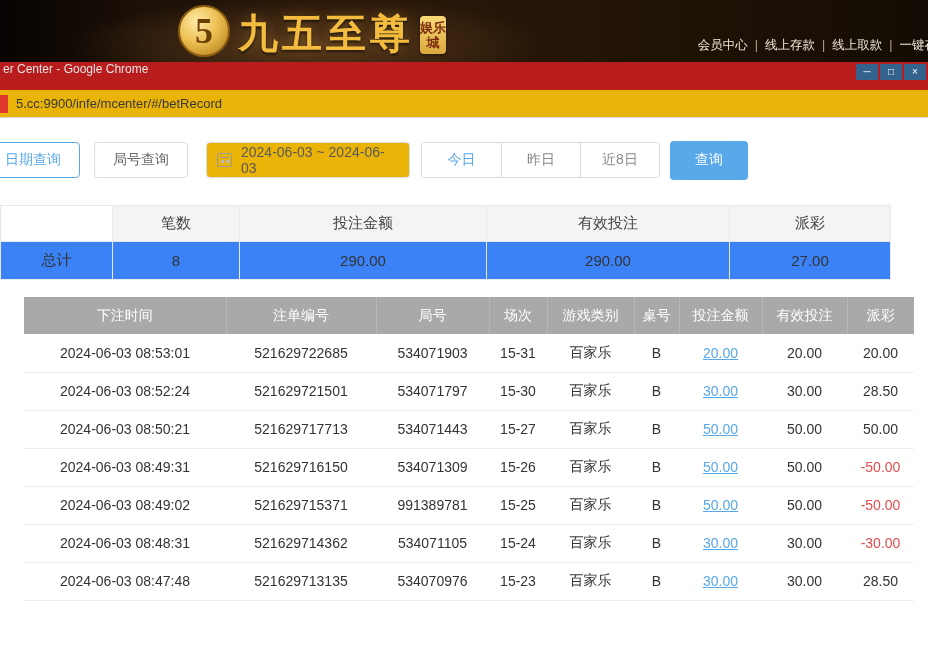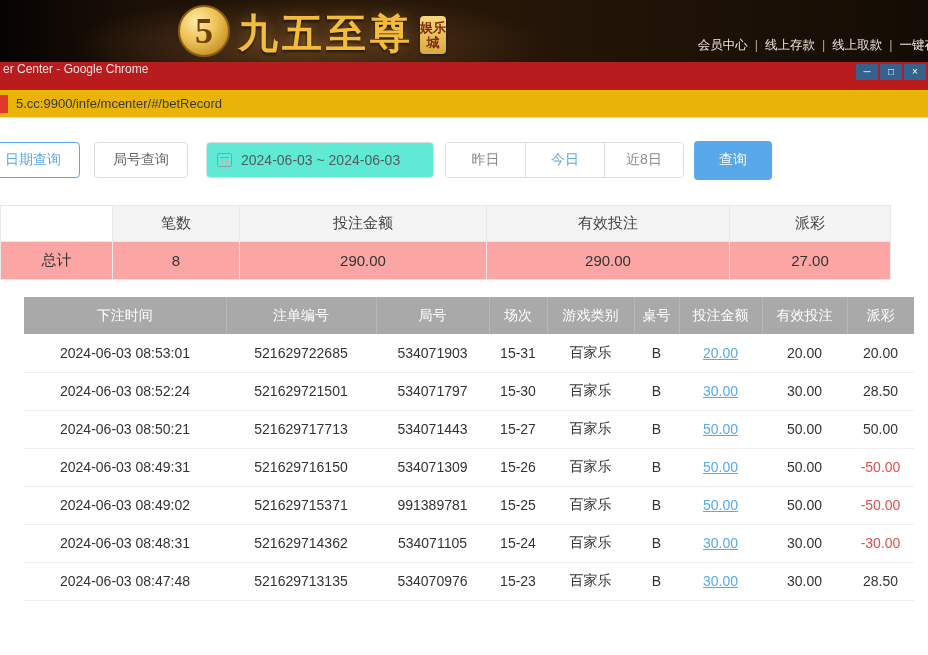--- a/index.html
+++ b/index.html
@@ -41,23 +41,23 @@
   .url-bar { height:28px; background:#eab308; border-bottom:1px solid #d8d8d8;
     display:flex; align-items:center; font-size:13px; color:#383838; cursor:text; }
   .favicon { width:8px; height:18px; background:#e0382c; margin-right:8px; flex:none; }
 
   
   .filter-row { display:flex; align-items:center; height:36px; margin:24px 0 0 -14px; }
   .btn-outline { height:36px; padding:0 18px; border:1px solid #dcdcdc; border-radius:4px;
     background:#fff; color:#666; font-size:14px; display:flex; align-items:center; cursor:pointer; }
   .btn-outline.active { border-color:#58a8ea; color:#58a8ea; }
   .mr14 { margin-right:14px; }
-  .date-input { width:228px; height:36px; border:1px solid #dcdcdc; border-radius:4px;
+  .date-input { width:204px; height:36px; border:1px solid #dcdcdc; border-radius:4px;
     display:flex; align-items:center; padding:0 10px; color:#5a5a5a; font-size:14px;
-    margin:0 11px 0 18px; cursor:text; background:#5eead4; }
+    margin:0 11px 0 18px; cursor:text; background:#eab308; }
   .cal-icon { width:15px; height:14px; margin-right:9px; position:relative;
     border:1px solid #9a9a9a; border-radius:2px; flex:none; }
   .cal-icon::before { content:""; position:absolute; left:2px; right:2px; top:3px;
     height:1px; background:#9a9a9a; }
   .cal-icon::after { content:""; position:absolute; left:3px; top:6px; width:3px; height:3px;
     background:#bbb; box-shadow:5px 0 0 #bbb; }
   .btn-group { display:flex; height:36px; border:1px solid #dcdcdc; border-radius:4px;
     overflow:hidden; background:#fff; }
   .g-btn { width:79px; display:flex; align-items:center; justify-content:center;
     font-size:14px; color:#8a8a8a; background:#fff; border-left:1px solid #dcdcdc; cursor:pointer; }
@@ -65,21 +65,21 @@
   .g-btn.active { color:#58a8ea; }
   .btn-primary { width:78px; height:39px; margin-left:10px; background:#58a8ea; color:#fff;
     border:none; border-radius:4px; font-size:14px; cursor:pointer; }
 
   
   .summary-table { margin-top:27px; border-collapse:collapse; table-layout:fixed;
     width:890px; font-size:15px; color:#333;padding-left:46px; }
   .summary-table th, .summary-table td { border:1px solid #e9e9e9; text-align:center; }
   .summary-table th { height:36px; background:#f4f4f4; font-weight:normal; color:#444; }
   .summary-table th.blank { background:#fff; }
-  .summary-table td { height:38px; background:#fca5a5; }
+  .summary-table td { height:38px; background:#3b82f6; }
 
   
   .bet-table { margin-top:17px; border-collapse:collapse; table-layout:fixed;
     width:890px; font-size:14px; color:#333;margin-left:24px; }
   .bet-table thead th { height:37px; background:#a9a9a9; color:#fff; font-weight:normal;
     border-right:1px solid #b8b8b8; }
   .bet-table thead th:last-child { border-right:none; }
   .bet-table tbody td { height:38px; text-align:center; border-bottom:1px solid #ededed;
     background:#fff; overflow:hidden; white-space:nowrap; }
   .amt-link { color:#58a8ea; text-decoration:underline; cursor:pointer; }
@@ -116,22 +116,22 @@
 <main>
 
   <div class="filter-row">
     <button class="btn-outline active mr14">日期查询</button>
     <button class="btn-outline">局号查询</button>
     <div class="date-input">
       <span class="cal-icon"></span>
       <span>2024-06-03 ~ 2024-06-03</span>
     </div>
     <div class="btn-group">
+      <div class="g-btn active">今日</div>
       <div class="g-btn">昨日</div>
-      <div class="g-btn active">今日</div>
       <div class="g-btn">近8日</div>
     </div>
     <button class="btn-primary">查询</button>
   </div>
 
   <table class="summary-table">
     <colgroup>
       <col style="width:112px">
         <col style="width:127px">
         <col style="width:247px">

